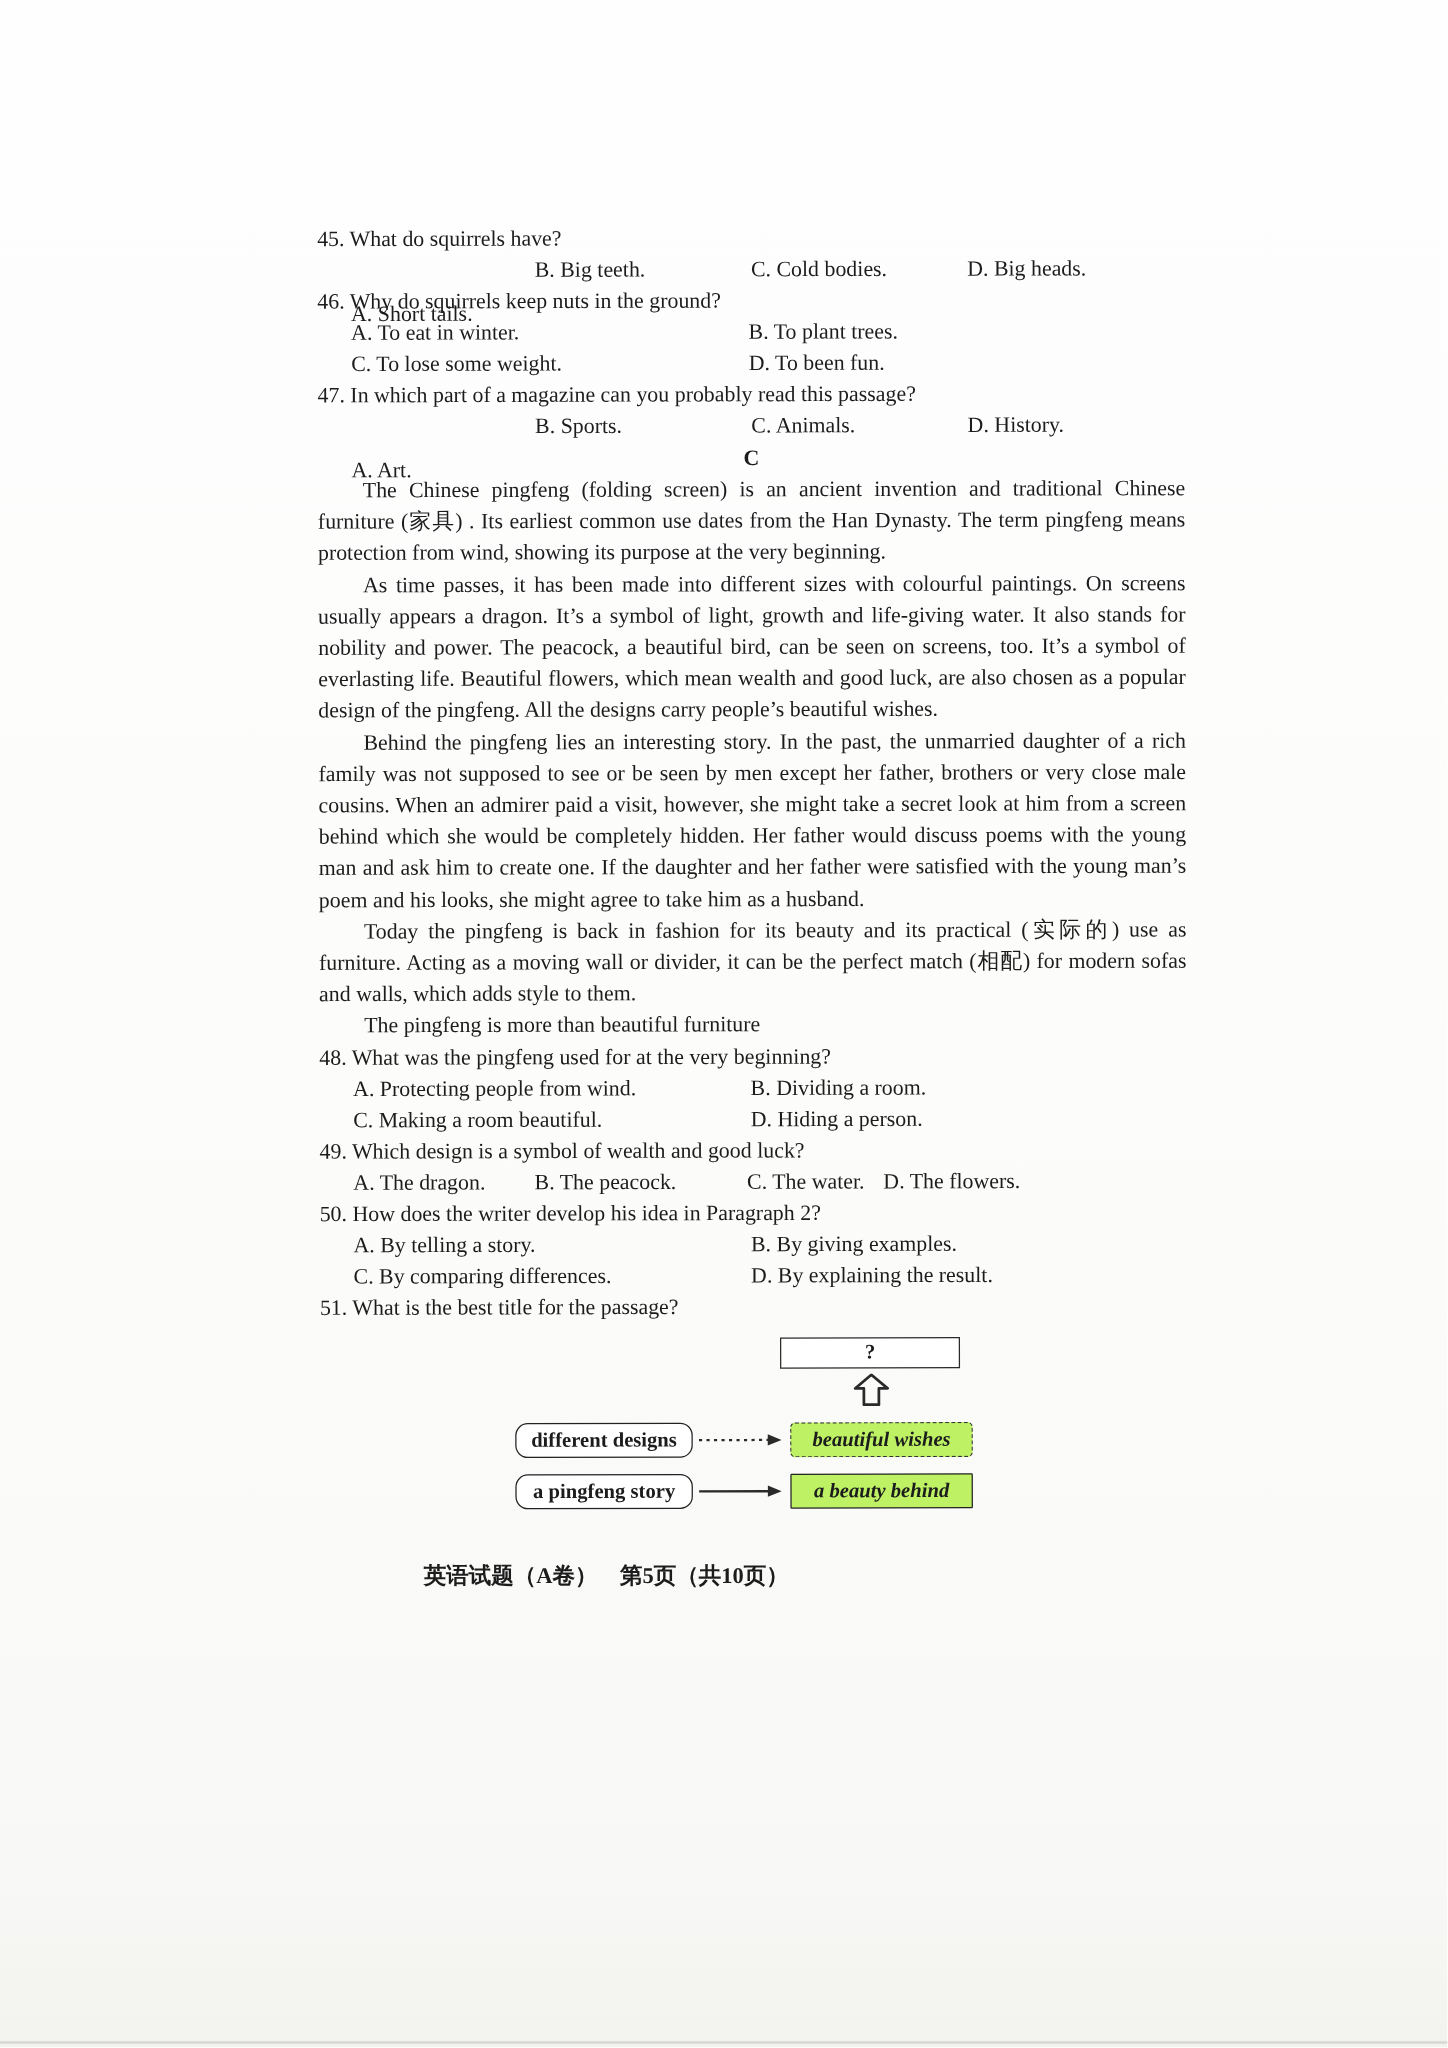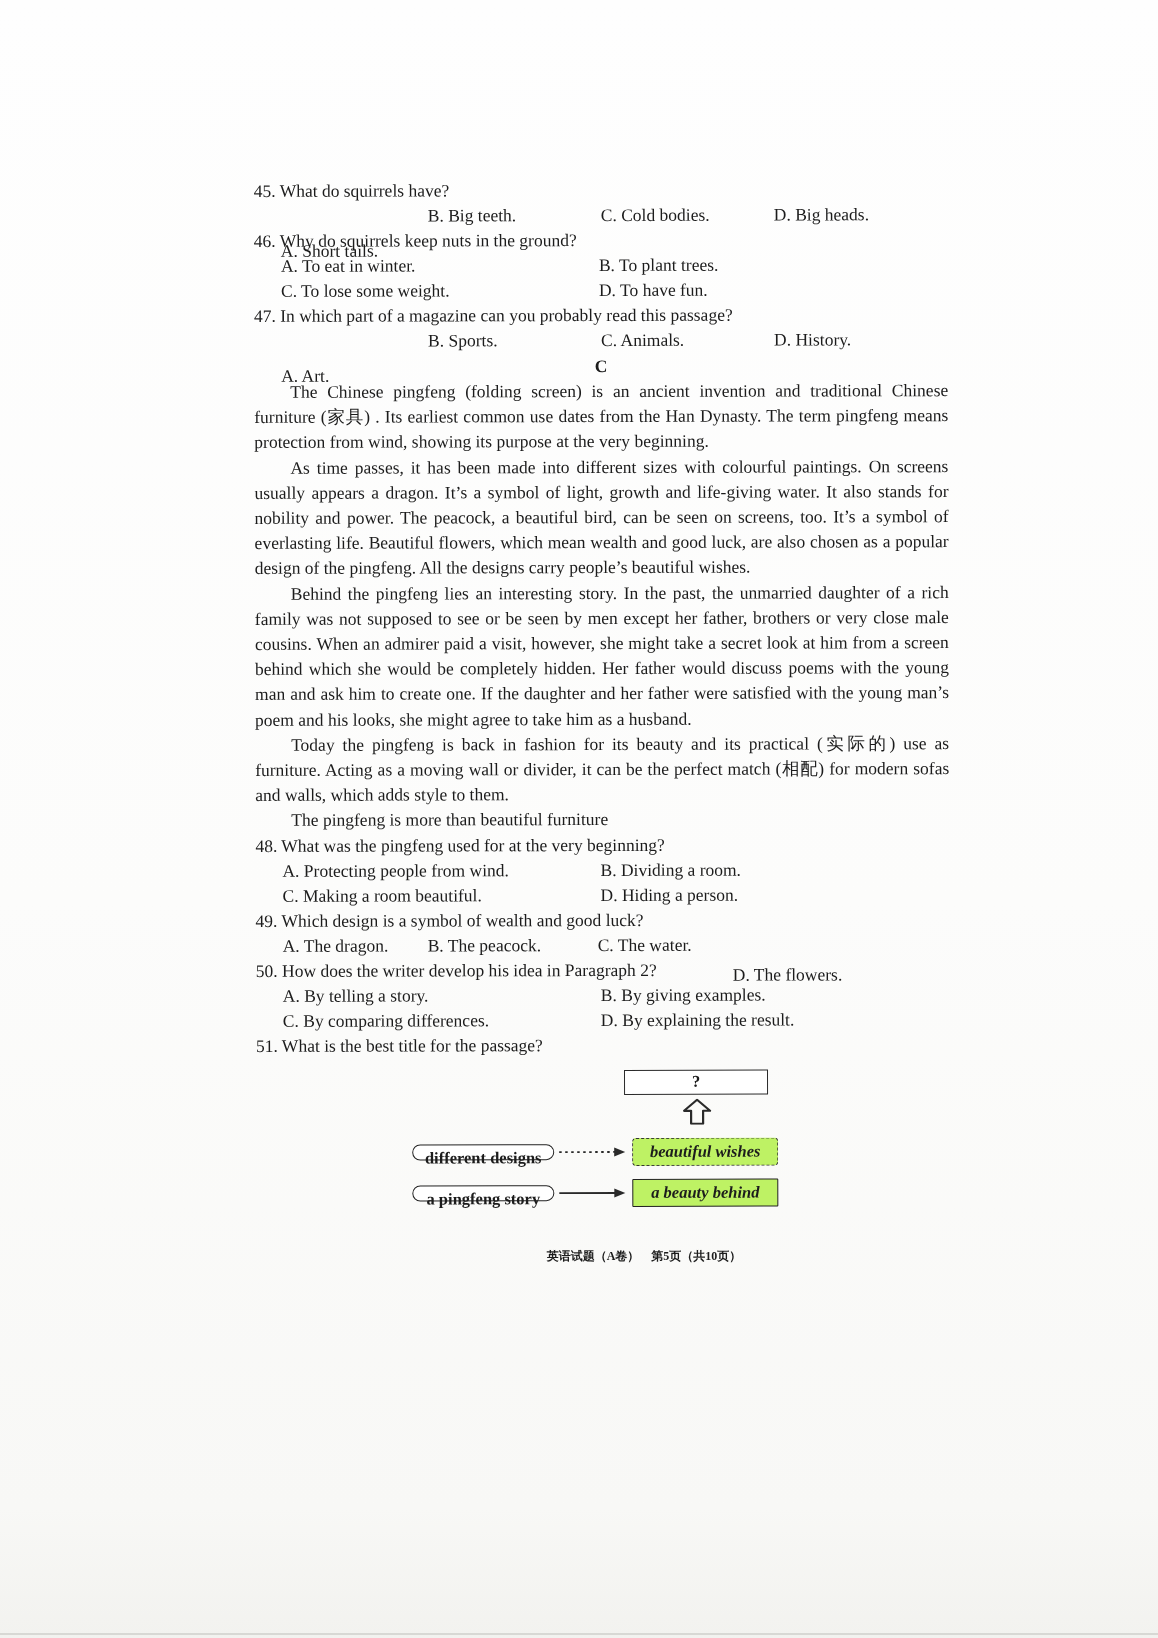--- a/index.html
+++ b/index.html
@@ -23,54 +23,54 @@
     position:absolute; left:255px; top:178px; width:694px;
     font-size:17.5px; line-height:25px;
     transform:rotate(-0.15deg);
   }
   .stem { line-height:25px; white-space:nowrap; }
   .opts { position:relative; height:25px; }
   .opt { position:absolute; top:0; white-space:nowrap; }
   .four .oa { left:27px;margin-top:35px; }  .four .ob { left:174px; }
   .four .oc { left:347px; } .four .od { left:520px; }
   .fourb .oa { left:27px; }  .fourb .ob { left:172px; }
-  .fourb .oc { left:342px;font-family:Liberation Serif, serif; } .fourb .od { left:477px;margin-top:30px; }
+  .fourb .oc { left:342px;font-family:Liberation Serif, serif; } .fourb .od { left:451px; }
   .two .oa { left:27px; }   .two .ob { left:345px; }
   .section-label { text-align:center; font-weight:bold; line-height:26px; }
   .para {
     text-align:justify; text-indent:36px; line-height:25.2px;
   }
   .para.short { text-align:left; }
 
   
   .diagram { position:relative; margin-top:12px; margin-left:156px; width:366px; font-size:16.5px; }
   .top-box {
     margin-left:212px; width:144px; height:25px;
     border:1.6px solid #2a2a2a; background:#fff;
     text-align:center; font-weight:bold; line-height:22px;
   }
   .up-arrow { display:block; margin-left:270px; margin-top:4px; }
   .d-row { display:flex; align-items:center; margin-top:13px; }
   .d-left {
-    width:142px; height:16px; flex:0 0 142px;
+    width:142px; height:28px; flex:0 0 142px;
     border:1.9px solid #222; border-radius:10px; background:#fff;
     text-align:center; font-weight:bold; line-height:25px;
   }
   .conn { flex:0 0 76px; width:76px; margin:0 1px; }
   .d-right {
     width:146px; height:28px; flex:0 0 146px;
     text-align:center; font-style:italic; font-weight:bold; line-height:25px; background:#bef264;
   }
   .d-right.dashed { border:1.6px dashed #333; border-radius:4px; }
   .d-right.solid  { border:1.9px solid #222; border-radius:1px; }
 
   .footer {
     position:absolute; left:255px; top:1248px; width:694px;
-    text-align:center; padding-left:84px;
-    font-weight:bold; font-size:12px;
+    padding-left:84px;
+    font-weight:bold; font-size:18px;
   }
 </style>
 </head>
 <body>
 
 <div class="scan-bg"></div>
 
 <div class="content">
 
   <div>
@@ -84,21 +84,21 @@
   </div>
 
   <div>
     <div class="stem">46. Why do squirrels keep nuts in the ground?</div>
     <div class="opts two">
       <span class="opt oa">A. To eat in winter.</span>
       <span class="opt ob">B. To plant trees.</span>
     </div>
     <div class="opts two">
       <span class="opt oa">C. To lose some weight.</span>
-      <span class="opt ob">D. To have fun.</span>
+      <span class="opt ob">D. To been fun.</span>
     </div>
   </div>
 
   <div>
     <div class="stem">47. In which part of a magazine can you probably read this passage?</div>
     <div class="opts four">
       <span class="opt oa">A. Art.</span>
       <span class="opt ob">B. Sports.</span>
       <span class="opt oc">C. Animals.</span>
       <span class="opt od">D. History.</span>

